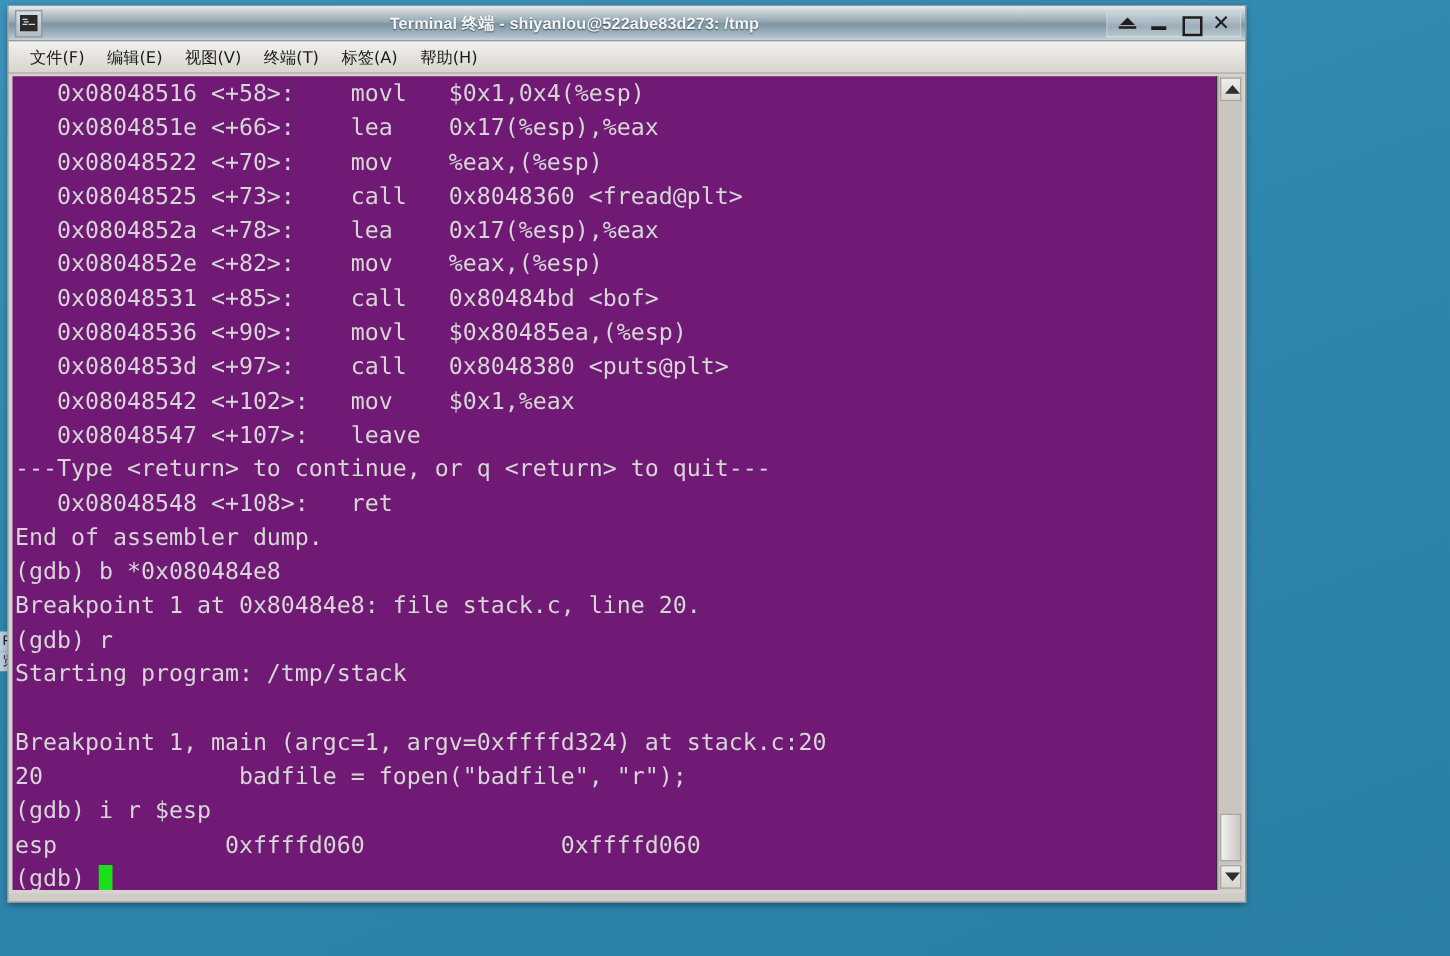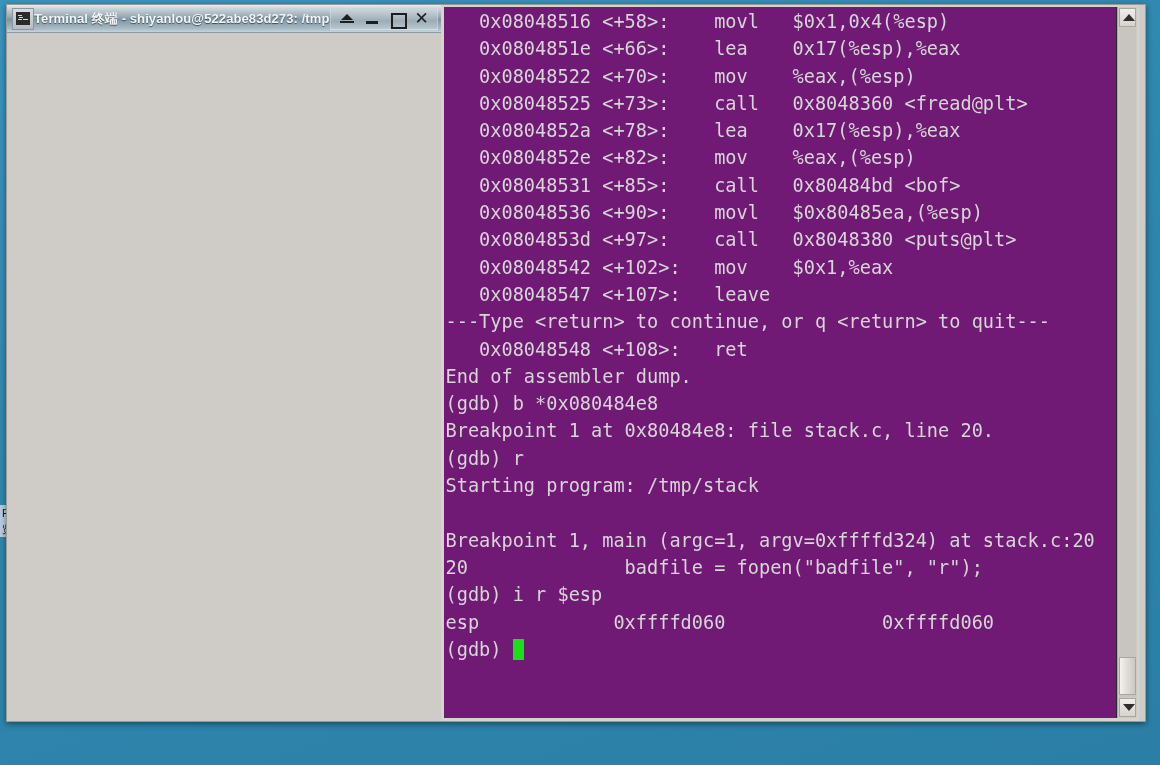--- a/index.html
+++ b/index.html
@@ -47,26 +47,26 @@
     left: 6px; top: 110px;
     width: 7px; height: 48px;
     background: linear-gradient(90deg, #7fb8d4, #cfe3ef);
     opacity: .85;
   }
 
   
   #term-window {
     position: absolute;
     left: 6px; top: 4px;
-    width: 1140px; height: 718px;
+    width: 991px; height: 718px;
     background: #cfccc7;
     border: 1px solid #9a9a96;
     box-shadow: 0 2px 6px rgba(0,0,0,.45);
     display: flex;
-    flex-direction: row;
+    flex-direction: column;
   }
 
   
   #titlebar {
     position: relative;
     height: 28px;
     flex: 0 0 28px;
     background: linear-gradient(180deg, #e9ecee 0%, #cfd6da 12%, #8fa3af 48%, #7b94a3 52%, #a9bcc7 88%, #c8d4da 100%);
     border-bottom: 1px solid #8d9aa2;
     display: flex;
@@ -290,20 +290,28 @@
       </div>
       <div id="win-title">Terminal 终端 - shiyanlou@522abe83d273: /tmp</div>
       <div id="win-buttons">
         <span class="wbtn shade"></span>
         <span class="wbtn min"></span>
         <span class="wbtn max"></span>
         <span class="wbtn close">✕</span>
       </div>
     </div>
 
+    <div id="menubar">
+      <div class="menu-item">文件(F)</div>
+      <div class="menu-item">编辑(E)</div>
+      <div class="menu-item">视图(V)</div>
+      <div class="menu-item">终端(T)</div>
+      <div class="menu-item">标签(A)</div>
+      <div class="menu-item">帮助(H)</div>
+    </div>
 
     <div id="term-body">
       <div id="term-screen">
         <div id="term-text"><span id="term-content">   0x08048516 &lt;+58&gt;:    movl   $0x1,0x4(%esp)
    0x0804851e &lt;+66&gt;:    lea    0x17(%esp),%eax
    0x08048522 &lt;+70&gt;:    mov    %eax,(%esp)
    0x08048525 &lt;+73&gt;:    call   0x8048360 &lt;fread@plt&gt;
    0x0804852a &lt;+78&gt;:    lea    0x17(%esp),%eax
    0x0804852e &lt;+82&gt;:    mov    %eax,(%esp)
    0x08048531 &lt;+85&gt;:    call   0x80484bd &lt;bof&gt;

